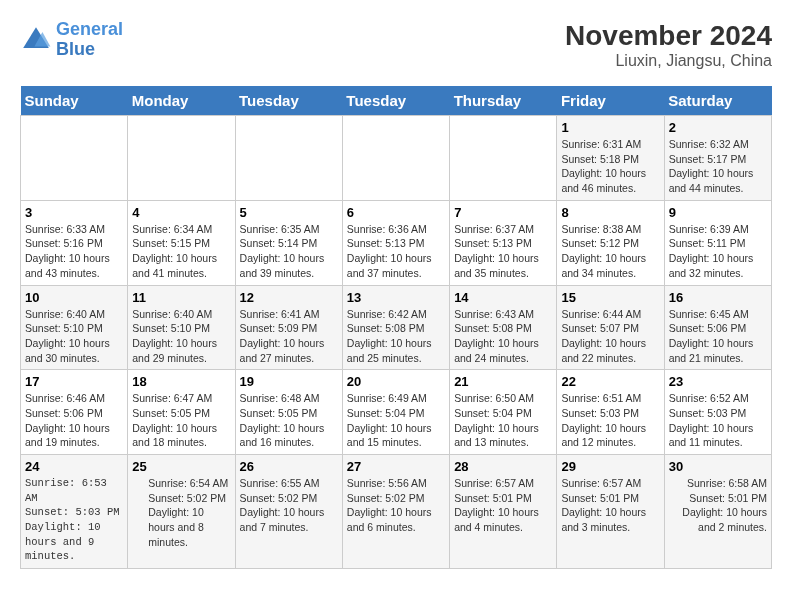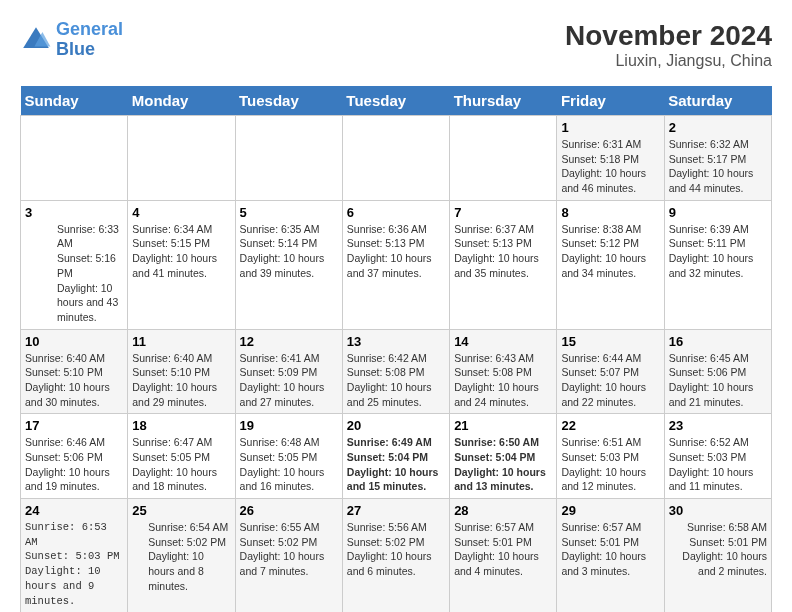--- a/index.html
+++ b/index.html
@@ -133,21 +133,21 @@
         <td>
           <span class="day-number">2</span>
           <div class="day-info" style="white-space: pre-line;">Sunrise: 6:32 AM
 Sunset: 5:17 PM
 Daylight: 10 hours and 44 minutes.</div>
         </td>
       </tr>
       <tr>
         <td>
           <span class="day-number">3</span>
-          <div class="day-info" style="white-space: pre-line; margin-left: 32px;">Sunrise: 6:33 AM
+          <div class="day-info" style="white-space: pre-line;">Sunrise: 6:33 AM
 Sunset: 5:16 PM
 Daylight: 10 hours and 43 minutes.</div>
         </td>
         <td>
           <span class="day-number">4</span>
           <div class="day-info" style="white-space: pre-line;">Sunrise: 6:34 AM
 Sunset: 5:15 PM
 Daylight: 10 hours and 41 minutes.</div>
         </td>
         <td>
@@ -239,27 +239,27 @@
 Daylight: 10 hours and 18 minutes.</div>
         </td>
         <td>
           <span class="day-number">19</span>
           <div class="day-info" style="white-space: pre-line;">Sunrise: 6:48 AM
 Sunset: 5:05 PM
 Daylight: 10 hours and 16 minutes.</div>
         </td>
         <td>
           <span class="day-number">20</span>
-          <div class="day-info" style="white-space: pre-line; font-weight: bold;">Sunrise: 6:49 AM
+          <div class="day-info" style="white-space: pre-line;">Sunrise: 6:49 AM
 Sunset: 5:04 PM
 Daylight: 10 hours and 15 minutes.</div>
         </td>
         <td>
           <span class="day-number">21</span>
-          <div class="day-info" style="white-space: pre-line; font-weight: bold;">Sunrise: 6:50 AM
+          <div class="day-info" style="white-space: pre-line;">Sunrise: 6:50 AM
 Sunset: 5:04 PM
 Daylight: 10 hours and 13 minutes.</div>
         </td>
         <td>
           <span class="day-number">22</span>
           <div class="day-info" style="white-space: pre-line;">Sunrise: 6:51 AM
 Sunset: 5:03 PM
 Daylight: 10 hours and 12 minutes.</div>
         </td>
         <td>

